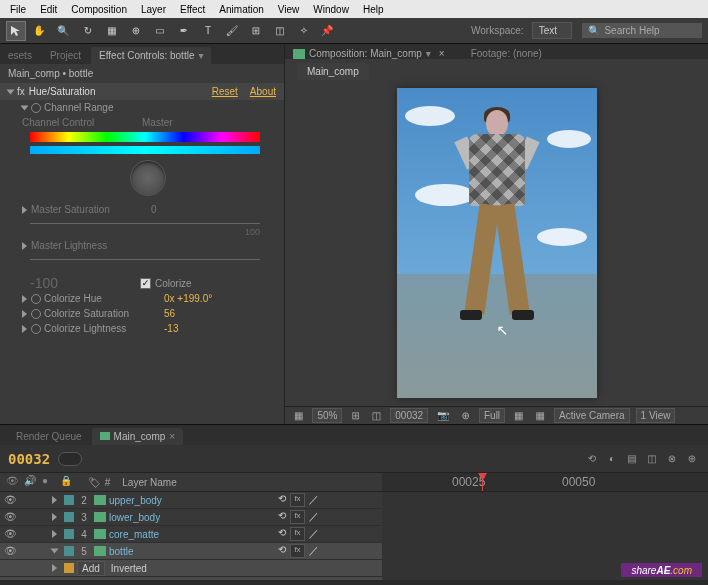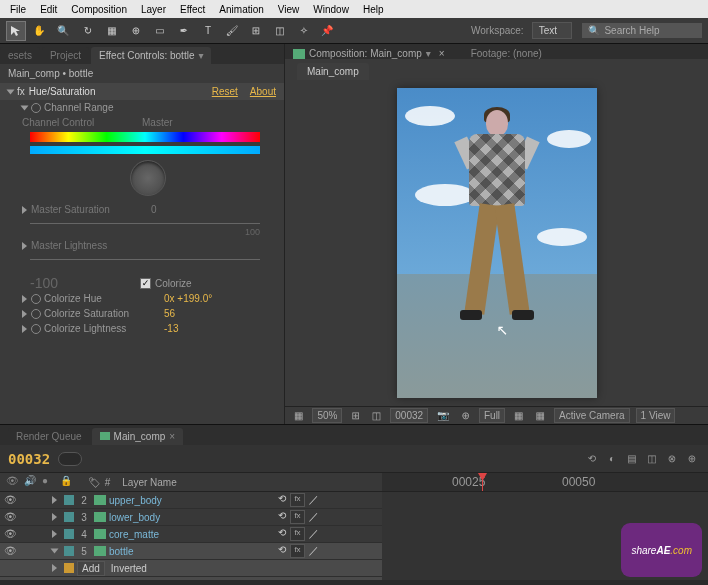--- a/index.html
+++ b/index.html
@@ -105,21 +105,21 @@
 .sq { width:10px; height:10px; }
 .sq.teal{background:#4a9090} .sq.yel{background:#cc9933}
 .layer-num { width:14px; text-align:center; color:#aaa; }
 .layer-name { flex:1; }
 .layer-name.lnk { color:#7ab8d8; }
 .mode-col { width:100px; display:flex; gap:4px; padding-right:6px; }
 .fx-badge { background:#333; border:1px solid #555; padding:0 3px; color:#aaa; font-size:8px; }
 .track { position:absolute; height:15px; background:#5a9a9a; border:1px solid #3a7a7a; }
 .toggle-bar { position:absolute; bottom:0; left:0; right:0; height:15px; background:#383838; display:flex; align-items:center; justify-content:center; color:#999; border-top:1px solid #222; }
 
-.watermark { position:absolute; right:6px; bottom:8px; background:rgba(120,40,140,.85); color:#fff; padding:20px 10px; font-size:12px; font-style:italic; border-radius:9px; }
+.watermark { position:absolute; right:6px; bottom:8px; background:rgba(120,40,140,.85); color:#fff; padding:0 10px; font-size:12px; font-style:italic; border-radius:0; }
 .watermark .ae { color:#fff; font-weight:bold; }
 .watermark .com { color:#f0c030; }
 </style>
 </head>
 <body>
 
 <div class="menubar">
   <span>File</span>
   <span>Edit</span>
   <span>Composition</span>

